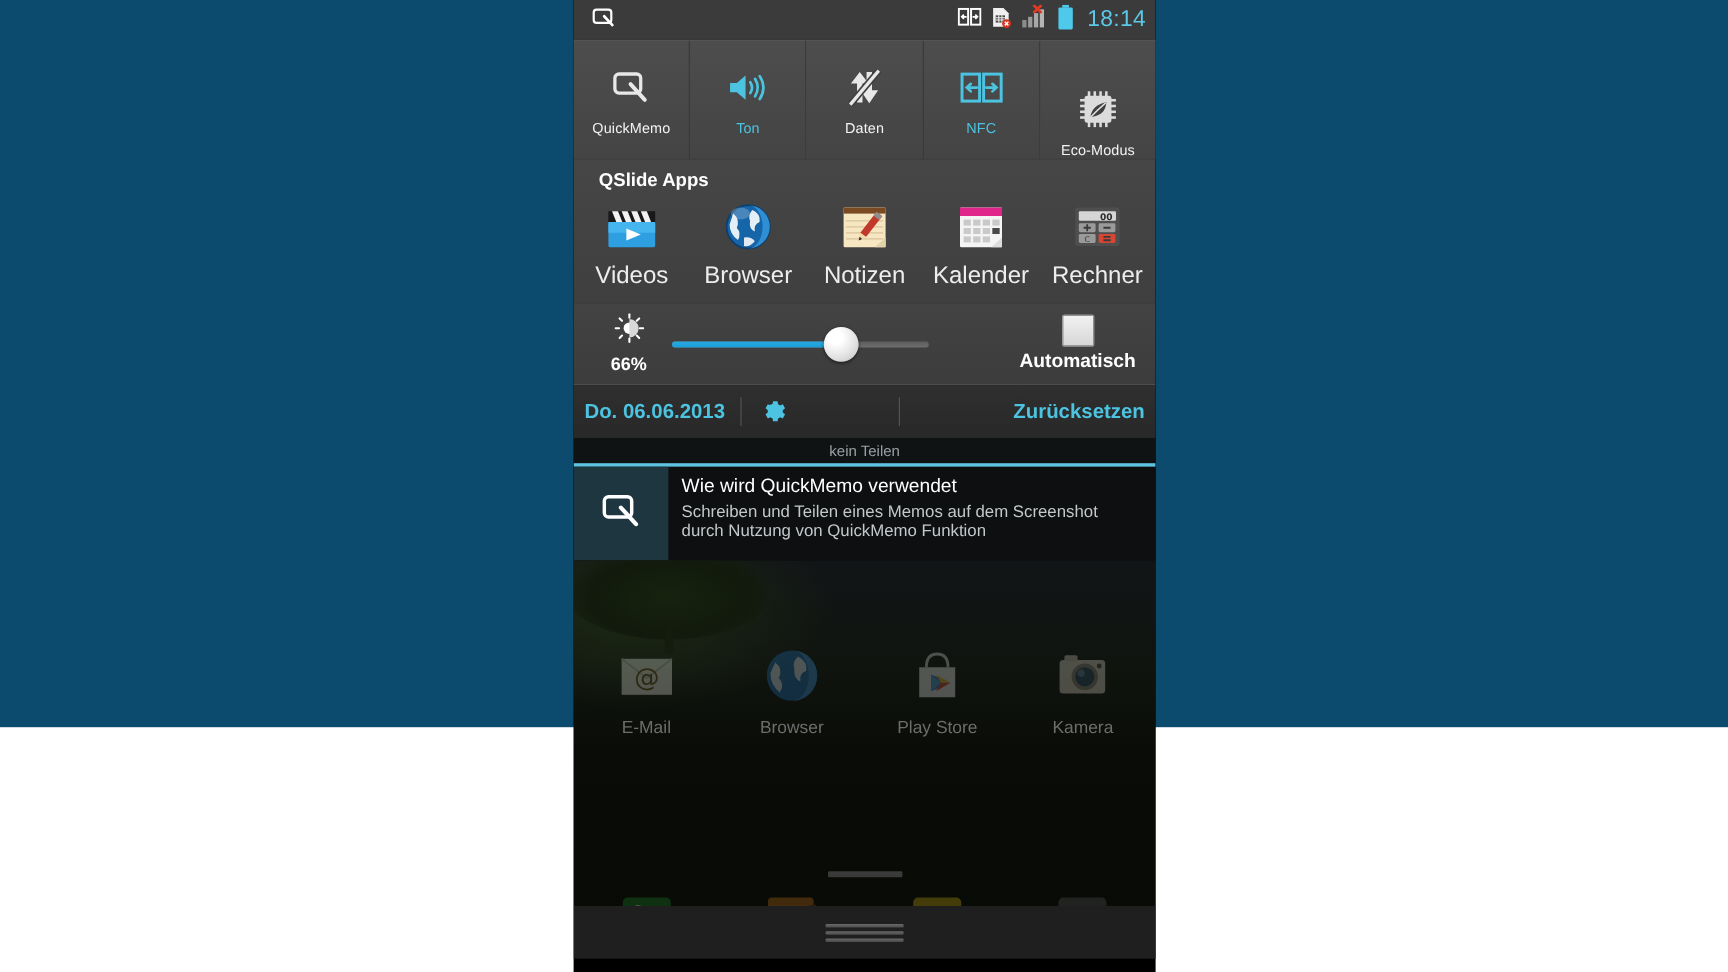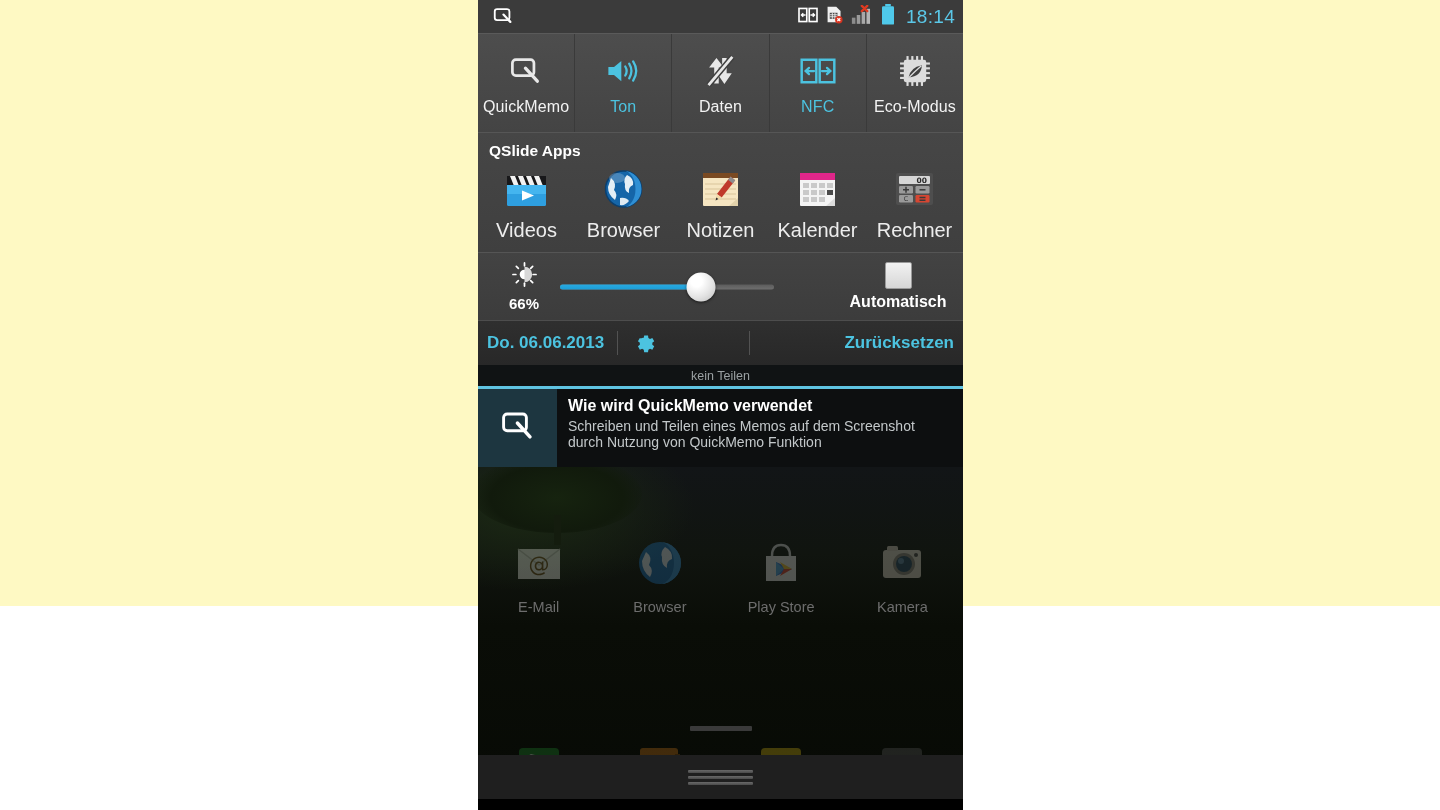--- a/index.html
+++ b/index.html
@@ -5,21 +5,21 @@
   * { box-sizing: border-box; margin: 0; padding: 0; }
   html, body {
     width: 1440px; height: 810px;
     background: #ffffff;
     font-family: "Liberation Sans", sans-serif;
     overflow: hidden;
   }
   #stage {
     position: relative;
     width: 1440px; height: 606px;
-    background: #fef9c3;
+    background: #0c4a6e;
   }
   
   #phone {
     position: absolute;
     left: 478px; top: 0;
     width: 485px; height: 810px;
     background: #000;
     overflow: hidden;
   }
   
@@ -53,40 +53,40 @@
     flex: 1;
     display: flex;
     flex-direction: column;
     align-items: center;
     justify-content: center;
     gap: 7px;
     border-right: 1px solid #3a3a3a;
     background: linear-gradient(#4d4d4d, #444444);
     position: relative;
   }
-  .toggle:last-child { border-right: none; }
+  .toggle:last-child { border-right: none; justify-content: flex-end; }
   .toggle .tg-label {
-    font-size: 16px;
+    font-size: 12px;
     color: #f2f2f2;
     letter-spacing: .1px;
     white-space: nowrap;
   }
   .toggle.on .tg-label { color: #4cc3e0; }
   .toggle .tg-icon { height: 40px; display: flex; align-items: center; }
   
   .qslide {
     background: linear-gradient(#464646, #3f3f3f);
     padding: 9px 0 10px 0;
     border-top: 1px solid #565656;
   }
   .qslide-title {
     color: #ffffff;
     font-size: 15.5px;
     font-weight: bold;
-    padding-left: 11px;
+    padding-left: 21px;
     margin-bottom: 5px;
   }
   .qslide-row { display: flex; }
   .qs-app {
     flex: 1;
     display: flex; flex-direction: column;
     align-items: center; gap: 7px;
   }
   .qs-app .qs-label {
     font-size: 20px; color: #ededed;
@@ -181,21 +181,21 @@
     background: #0d0f10;
     min-height: 78px;
   }
   .notif-icon {
     width: 79px;
     background: #1d3640;
     display: flex; align-items: center; justify-content: center;
   }
   .notif-body { padding: 8px 10px 8px 11px; flex: 1; }
   .notif-title {
-    color: #ffffff; font-size: 16px; font-weight: bold;
+    color: #ffffff; font-size: 16px; font-weight: normal;
     margin-bottom: 3px;
   }
   .notif-text {
     color: #c3c8ca; font-size: 14px; line-height: 1.16;
   }
   
   .home {
     position: relative;
     height: 332px;
     background:

